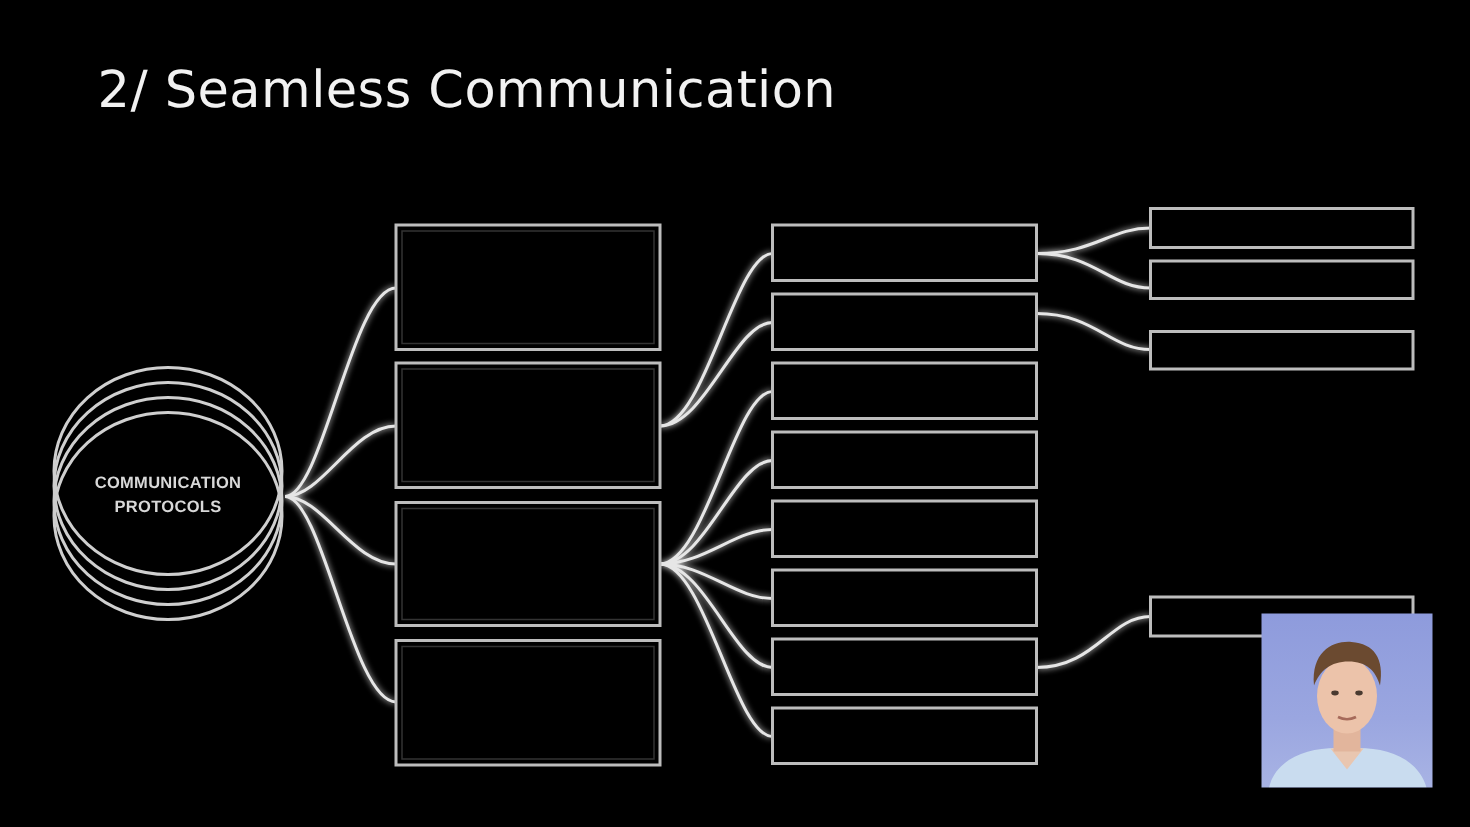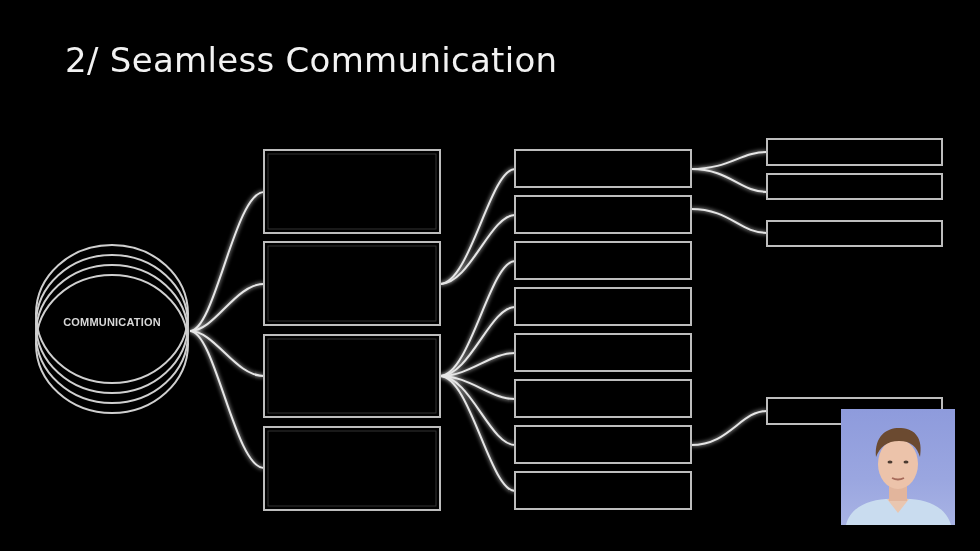--- a/index.html
+++ b/index.html
@@ -84,20 +84,21 @@
   <g fill="#000" stroke="#bdbdbd" stroke-width="2">
     <rect x="767" y="139" width="175" height="26"></rect>
     <rect x="767" y="174" width="175" height="25"></rect>
     <rect x="767" y="221" width="175" height="25"></rect>
     <rect x="767" y="398" width="175" height="26"></rect>
   </g>
 </svg>
 
 <div class="node-label">
   <div>COMMUNICATION</div>
+  <div>PROTOCOLS</div>
 </div>
 
 <div class="webcam">
   <svg width="114" height="116" viewBox="0 0 114 116">
 
     <path d="M5 116 C10 95, 35 88, 57 90 C80 88, 104 95, 110 116 Z" fill="#c9dcef"></path>
     <path d="M46 90 L57 104 L68 90 Z" fill="#e9c6b0"></path>
 
     <rect x="48" y="72" width="18" height="20" fill="#e2b59c"></rect>
 

